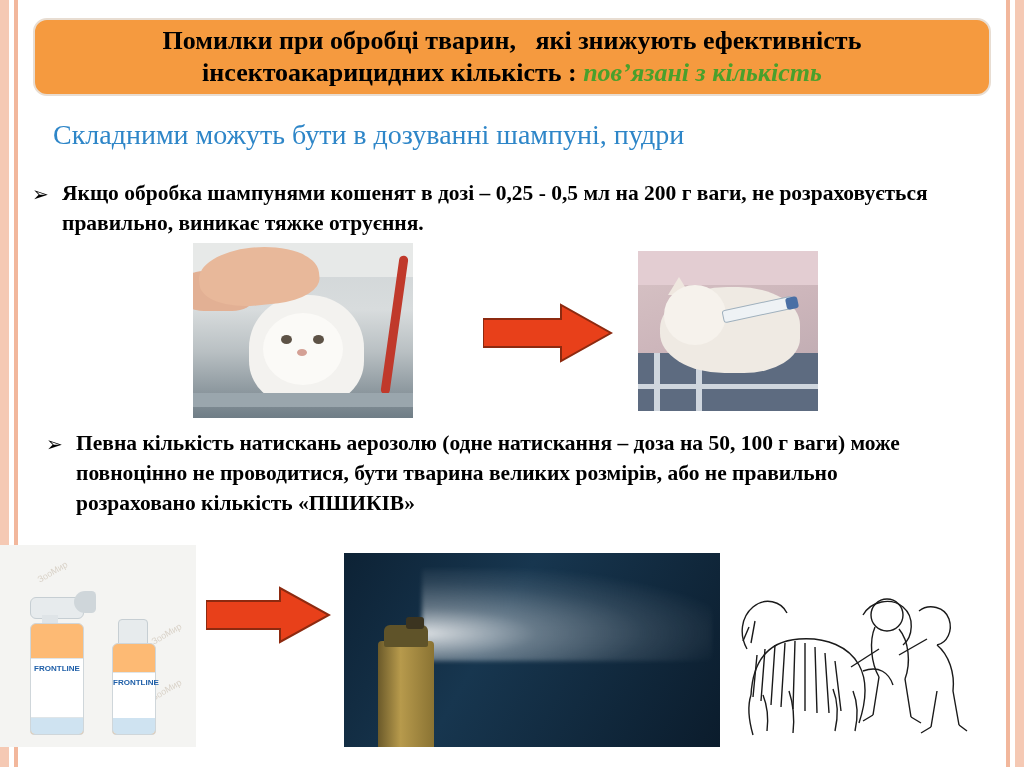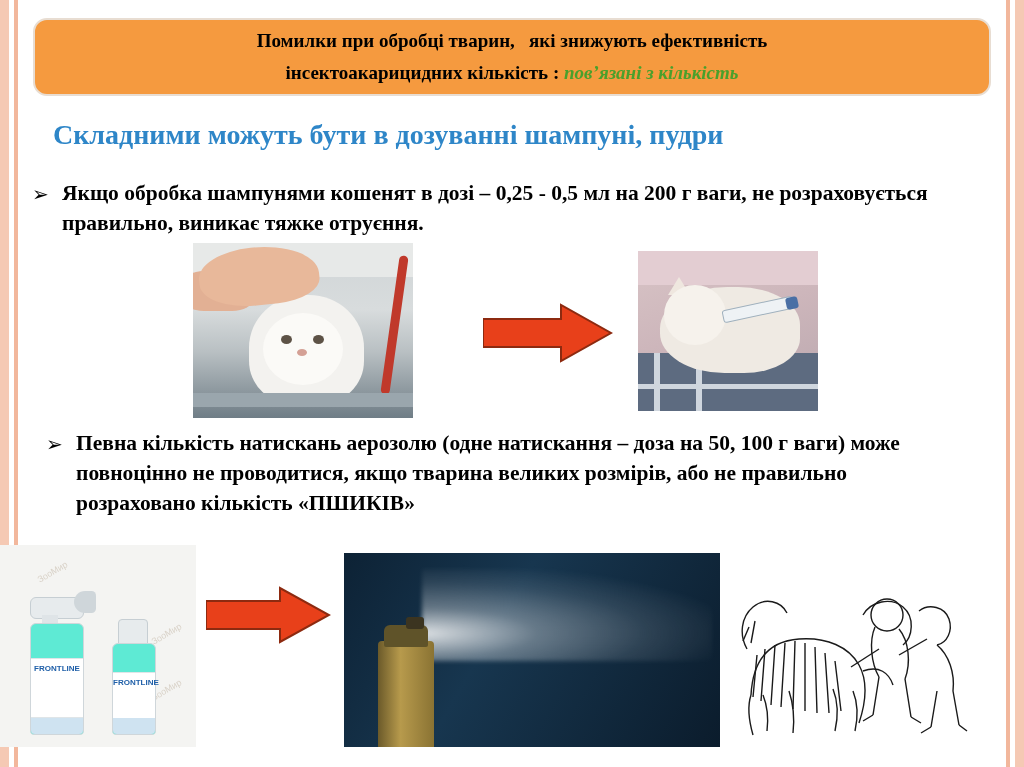--- a/index.html
+++ b/index.html
@@ -48,39 +48,39 @@
     box-sizing: border-box;
     display: flex;
     flex-direction: column;
     align-items: center;
     justify-content: center;
     padding: 2px 10px;
   }
   .banner-line {
     color: #000000;
     font-weight: bold;
-    font-size: 19px;
+    font-size: 26px;
     line-height: 32px;
     text-align: right;
     white-space: pre;
   }
   .banner-line .green {
     color: #4aa02c;
     font-style: italic;
     font-weight: bold;
   }
 
   
   .subtitle {
     position: absolute;
     left: 53px;
     top: 118px;
     width: 920px;
     color: #2e86c8;
-    font-weight: bold;
+    font-weight: normal;
     font-size: 28px;
     line-height: 34px;
   }
 
   
   .bullet {
     position: absolute;
     display: flex;
     align-items: flex-start;
   }
@@ -197,21 +197,21 @@
     position: absolute; left: 0; top: 0; width: 100%; height: 34px;
     background: #e3cdd2;
   }
 
   
   #photo-bottles {
     left: 0px; top: 545px; width: 196px; height: 202px;
     background: #f4f4f2;
   }
   #photo-bottles .bottle {
-    position: absolute; bottom: 12px; background: #5eead4;
+    position: absolute; bottom: 12px; background: #fdba74;
     border: 1px solid #cfd6da; border-radius: 6px 6px 4px 4px;
   }
   #photo-bottles .b-big { left: 30px; width: 52px; height: 110px; }
   #photo-bottles .b-small { left: 112px; width: 42px; height: 90px; }
   #photo-bottles .label {
     position: absolute; left: 0; width: 100%; background: #ffffff;
     border-top: 1px solid #dfe5e8; border-bottom: 1px solid #dfe5e8;
   }
   #photo-bottles .b-big .label { top: 34px; height: 58px; }
   #photo-bottles .b-small .label { top: 28px; height: 48px; }
@@ -341,21 +341,21 @@
   <div class="plaid3"></div>
   <div class="catbody"></div>
   <div class="ear"></div>
   <div class="head"></div>
   <div class="therm"></div>
   <div class="therm-tip"></div>
 </div>
 
 <div class="bullet" id="bullet-2">
   <span class="marker">➢</span>
-  <span class="text">Певна кількість натискань аерозолю (одне натискання – доза на 50, 100 г ваги) може повноцінно не проводитися, якщо тварина великих розмірів, або не правильно розраховано кількість «ПШИКІВ»</span>
+  <span class="text">Певна кількість натискань аерозолю (одне натискання – доза на 50, 100 г ваги) може повноцінно не проводитися, бути тварина великих розмірів, або не правильно розраховано кількість «ПШИКІВ»</span>
 </div>
 
 <div class="photo" id="photo-bottles">
   <div class="wm" style="left:36px; top:22px;">ЗооМир</div>
   <div class="wm" style="left:150px; top:84px;">ЗооМир</div>
   <div class="wm" style="left:150px; top:140px;">ЗооМир</div>
   <div class="trigger">
     <div class="body"></div>
       <div class="nozzle"></div>
       <div class="stem"></div>

